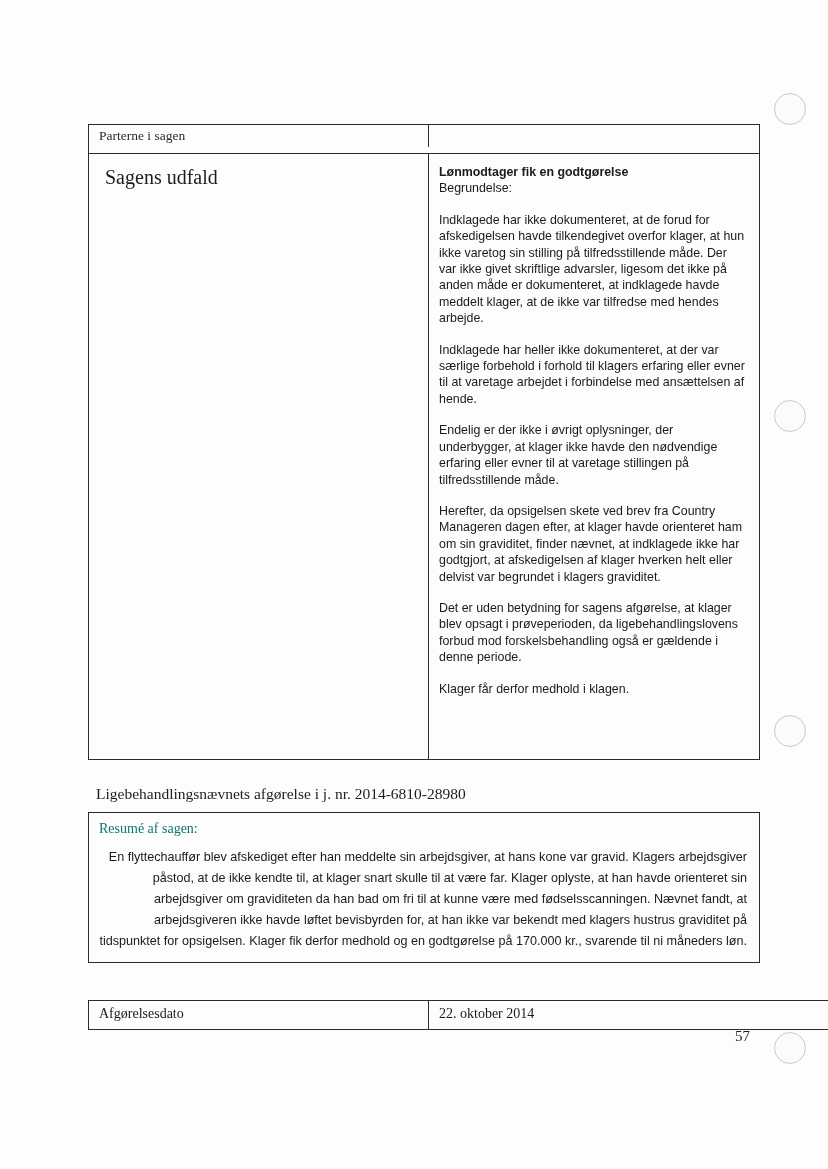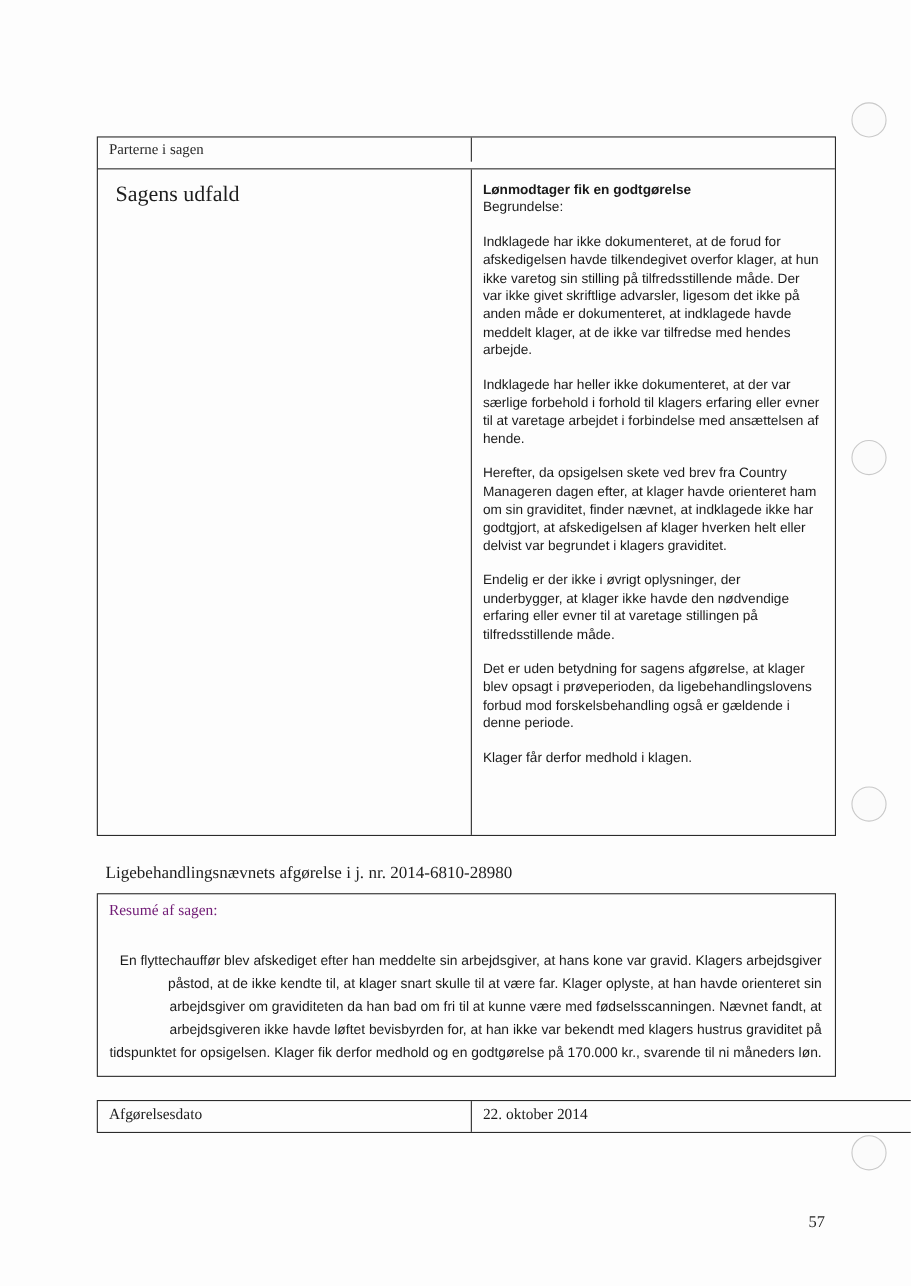--- a/index.html
+++ b/index.html
@@ -116,22 +116,22 @@
     left: 88px;
     top: 812px;
     width: 672px;
     border: 1px solid #2b2b2b;
     box-sizing: border-box;
     padding: 8px 12px 10px 10px;
   }
   .resume-title {
     font-family: "Liberation Serif", serif;
     font-size: 14px;
-    color: #701a75;
-    margin-bottom: 26px;
+    color: #0f766e;
+    margin-bottom: 10px;
   }
   .resume-text {
     font-family: "Liberation Sans", sans-serif;
     font-size: 12.6px;
     line-height: 21px;
     color: #1a1a1a;
     text-align: right;
   }
 
   
@@ -157,21 +157,21 @@
     flex: 1;
     padding: 5px 0 5px 10px;
     font-family: Liberation Serif, serif;
     font-size: 14px;
   }
 
   
   .page-number {
     position: absolute;
     left: 735px;
-    top: 1103px;
+    top: 1028px;
     font-family: "Liberation Serif", serif;
     font-size: 15px;
     color: #1d1d1d;
   }
 </style>
 </head>
 <body>
 
 <div class="page">
 
@@ -189,22 +189,22 @@
 
     <div class="row-body">
       <div class="cell-left">
         <div class="sagens-udfald">Sagens udfald</div>
       </div>
       <div class="cell-right">
         <div class="hdr">Lønmodtager fik en godtgørelse</div>
         <p>Begrundelse:</p>
         <p>Indklagede har ikke dokumenteret, at de forud for afskedigelsen havde tilkendegivet overfor klager, at hun ikke varetog sin stilling på tilfredsstillende måde. Der var ikke givet skriftlige advarsler, ligesom det ikke på anden måde er dokumenteret, at indklagede havde meddelt klager, at de ikke var tilfredse med hendes arbejde.</p>
         <p>Indklagede har heller ikke dokumenteret, at der var særlige forbehold i forhold til klagers erfaring eller evner til at varetage arbejdet i forbindelse med ansættelsen af hende.</p>
+        <p>Endelig er der ikke i øvrigt oplysninger, der underbygger, at klager ikke havde den nødvendige erfaring eller evner til at varetage stillingen på tilfredsstillende måde.</p>
         <p>Herefter, da opsigelsen skete ved brev fra Country Manageren dagen efter, at klager havde orienteret ham om sin graviditet, finder nævnet, at indklagede ikke har godtgjort, at afskedigelsen af klager hverken helt eller delvist var begrundet i klagers graviditet.</p>
-        <p>Endelig er der ikke i øvrigt oplysninger, der underbygger, at klager ikke havde den nødvendige erfaring eller evner til at varetage stillingen på tilfredsstillende måde.</p>
         <p>Det er uden betydning for sagens afgørelse, at klager blev opsagt i prøveperioden, da ligebehandlingslovens forbud mod forskelsbehandling også er gældende i denne periode.</p>
         <p class="last">Klager får derfor medhold i klagen.</p>
       </div>
     </div>
 
   </div>
 
   <div class="afg-heading">Ligebehandlingsnævnets afgørelse i j. nr. 2014-6810-28980</div>
 
   <div class="resume-box">

